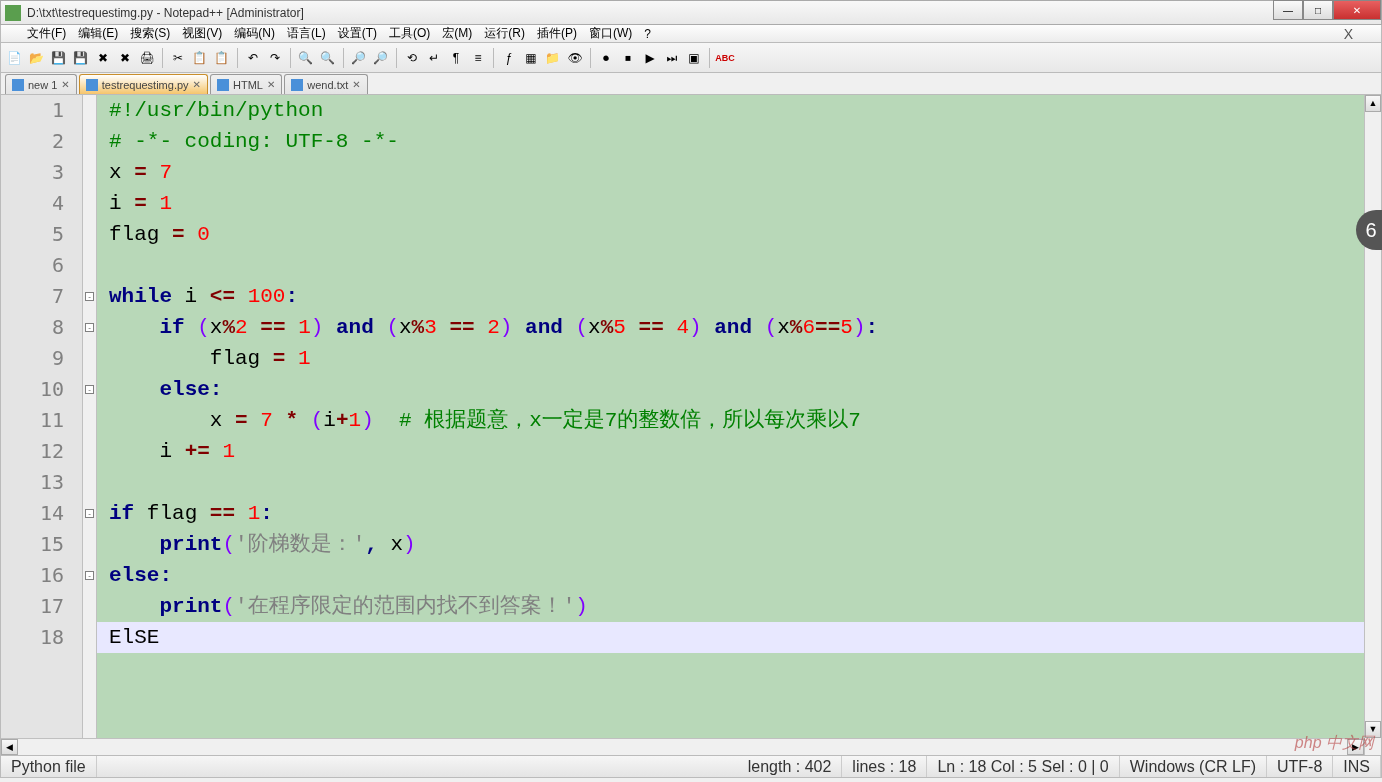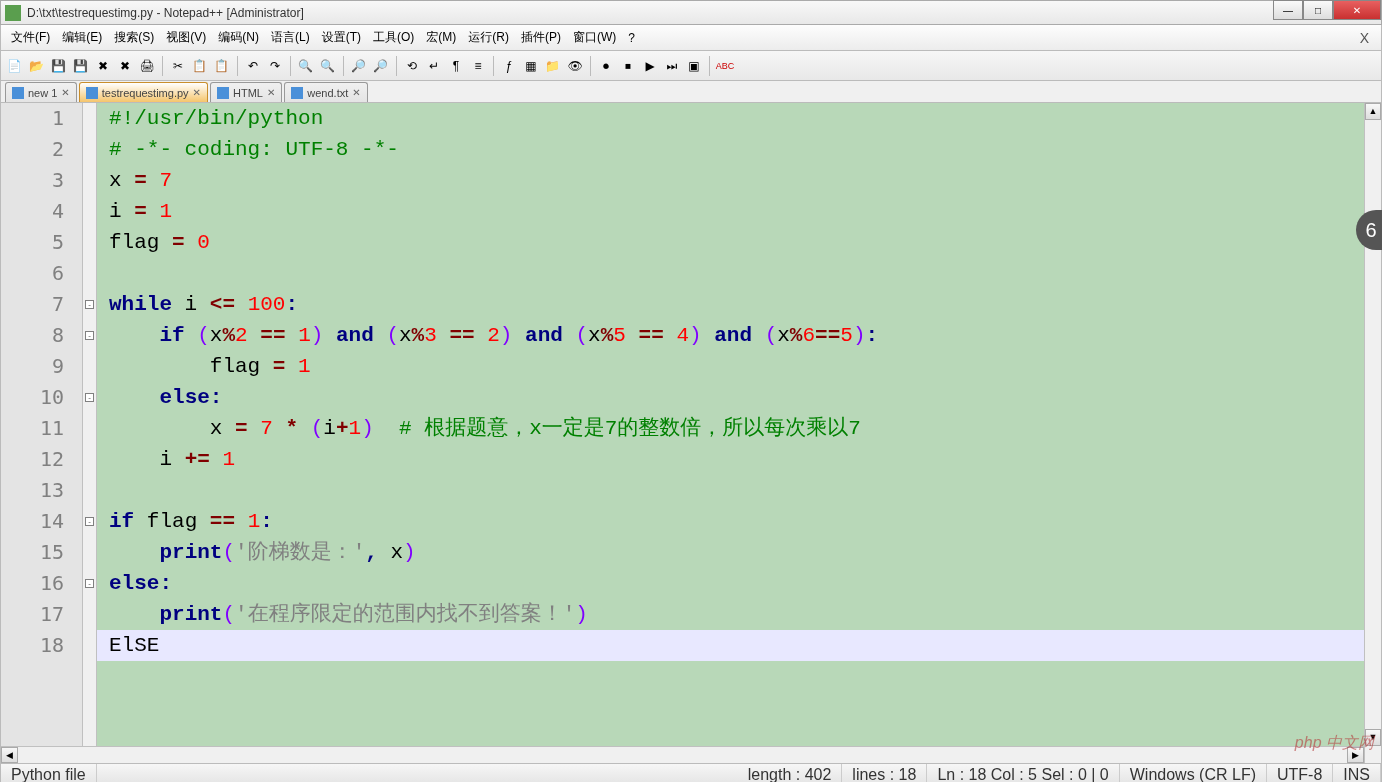--- a/index.html
+++ b/index.html
@@ -25,24 +25,24 @@
 .title-text { flex: 1; color: #333; }
 .winbtns { display: flex; position: absolute; right: 0; top: -1px; }
 .winbtn {
   width: 30px; height: 20px; border: 1px solid #888;
   display: flex; align-items: center; justify-content: center;
   background: linear-gradient(to bottom, #fafafa, #ddd);
   font-family: "Segoe UI Symbol", sans-serif; font-size: 10px;
 }
 .winbtn.close { background: linear-gradient(to bottom, #e86060, #c93030); color: #fff; width: 48px; }
 .menubar {
-  height: 26px;
+  height: 18px;
   background: linear-gradient(to bottom, #fdfdfd, #ececec);
   border: 1px solid #bbb; border-top: none;
-  display: flex; align-items: center; padding: 0 4px;
+  display: flex; align-items: center; padding: 0 20px;
 }
 .menu-item { padding: 2px 6px; cursor: default; }
 .menu-close { margin-left: auto; padding: 0 8px; font-size: 14px; color: #555; }
 .toolbar {
   height: 30px;
   background: linear-gradient(to bottom, #f6f6f6, #e8e8e8);
   border: 1px solid #bbb; border-top: none;
   display: flex; align-items: center; padding: 0 4px; gap: 2px;
 }
 .tbtn {
@@ -201,21 +201,21 @@
   <div class="tbtn">▦</div>
   <div class="tbtn">📁</div>
   <div class="tbtn">👁</div>
   <div class="tsep"></div>
   <div class="tbtn">⏺</div>
   <div class="tbtn">⏹</div>
   <div class="tbtn">▶</div>
   <div class="tbtn">⏭</div>
   <div class="tbtn">▣</div>
   <div class="tsep"></div>
-  <div class="tbtn" style="font-size:9px;font-weight:normal;color:#c00">ABC</div>
+  <div class="tbtn" style="font-size:9px;font-weight:bold;color:#c00">ABC</div>
 </div>
 
 <div class="tabbar" id="tabbar">
     <div class="tab">
       <span class="tab-icon"></span>
       <span>new 1</span>
       <span class="tab-close">✕</span>
     </div>
     <div class="tab active">
       <span class="tab-icon"></span>

